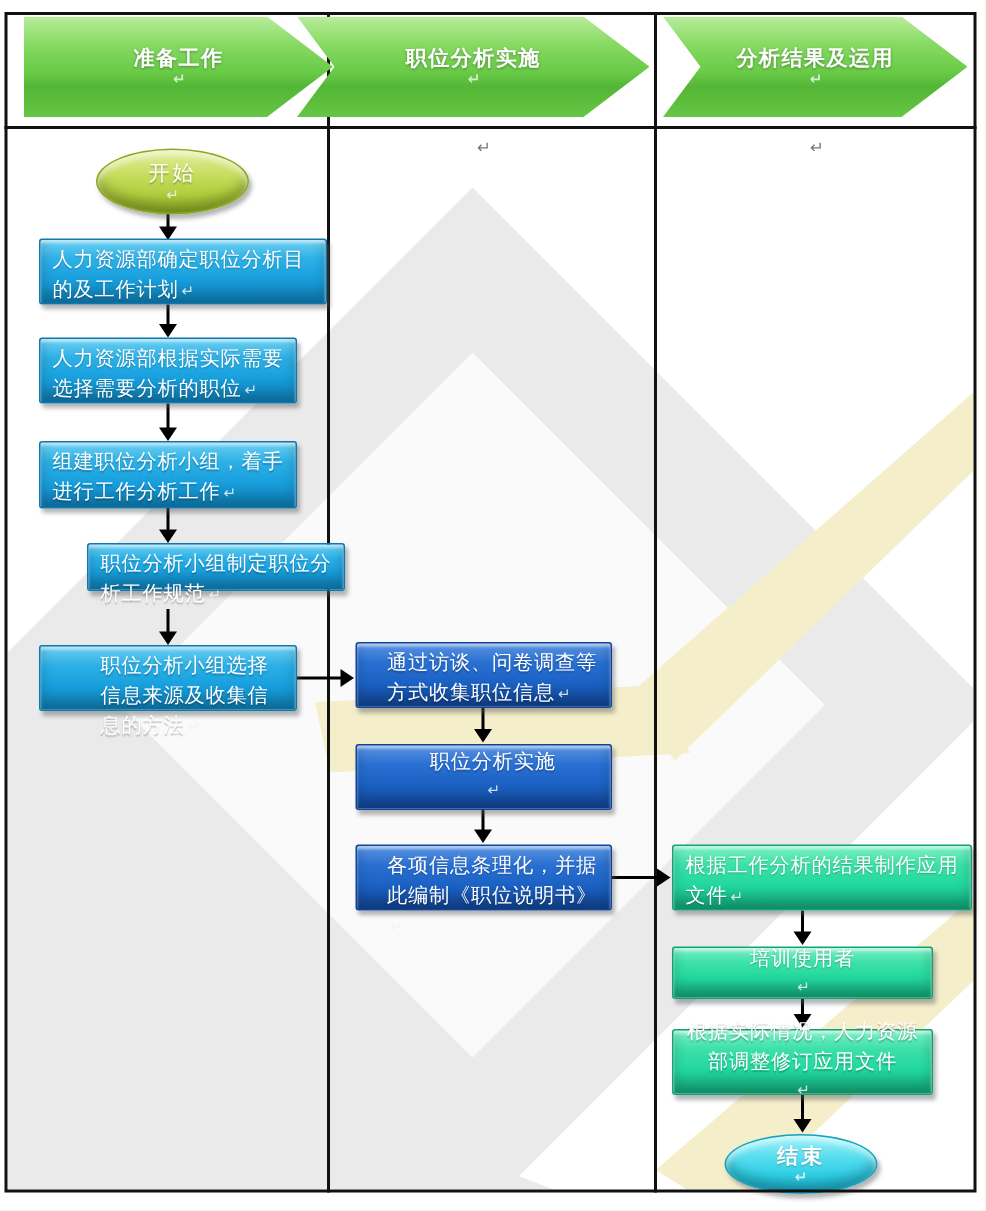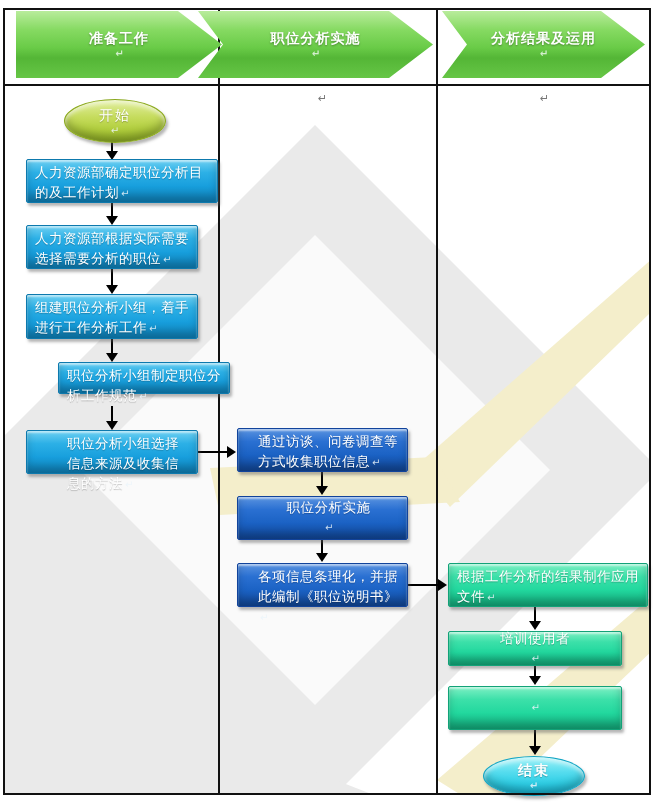--- a/index.html
+++ b/index.html
@@ -120,20 +120,21 @@
 </div>
 
 <div class="abs node teal" style="left:448px;top:563px;width:200px;height:44px;">
   <span>根据工作分析的结果制作应用文件</span><span class="rm">↵</span>
 </div>
 <div class="abs node teal center" style="left:448px;top:631px;width:174px;height:35px;">
   <span>培训使用者</span>
     <span class="rm">↵</span>
 </div>
 <div class="abs node teal center" style="left:448px;top:686px;width:174px;height:44px;">
+  <span>根据实际情况，人力资源部调整修订应用文件</span>
     <span class="rm">↵</span>
 </div>
 <div class="abs oval oval-end" style="left:483px;top:756px;width:100px;height:38px;font-weight:bold;">
   <span>结束</span>
     <span class="rm">↵</span>
 </div>
 
 <div class="abs cv" style="left:111px;top:141px;height:11px;"></div>
 <div class="abs ah-d" style="left:106px;top:151px;"></div>
 <div class="abs cv" style="left:111px;top:203px;height:14px;"></div>

